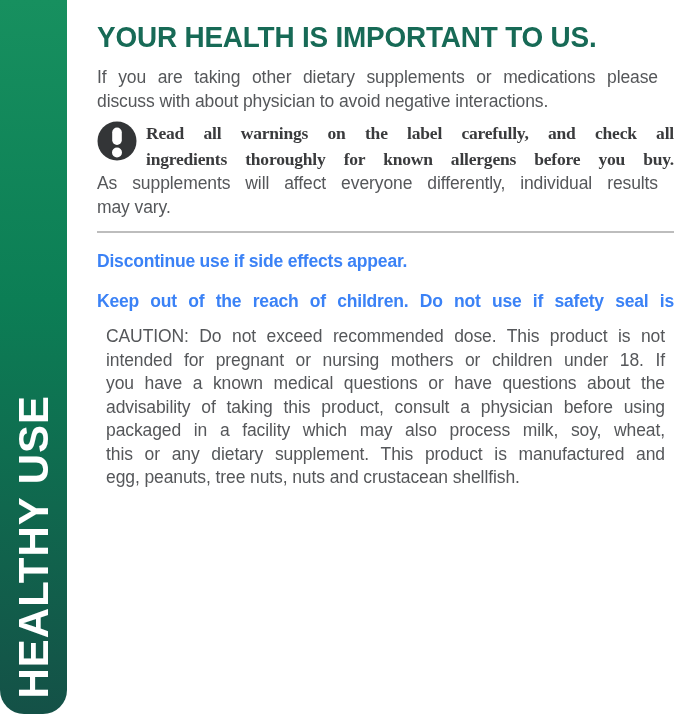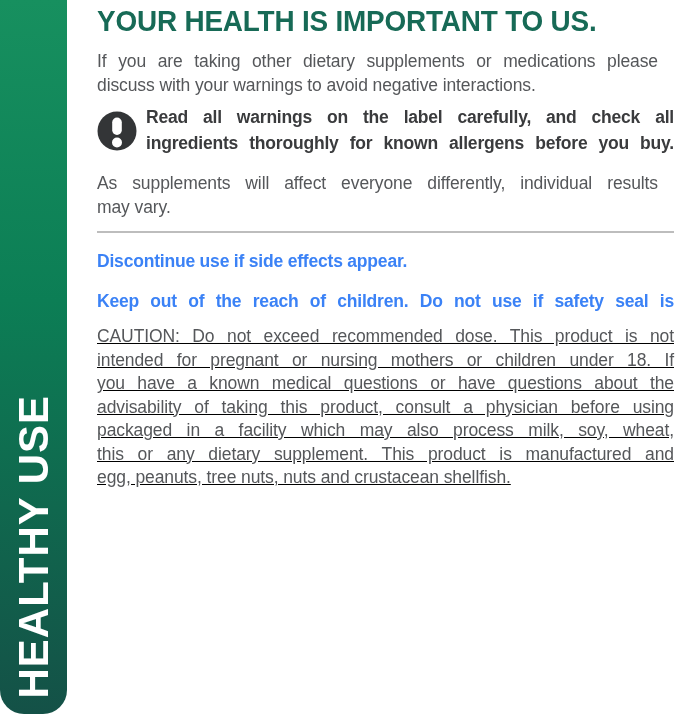--- a/index.html
+++ b/index.html
@@ -28,21 +28,21 @@
     color: #ffffff;
     font-weight: 700;
     font-size: 42px;
     letter-spacing: 1px;
     margin-bottom: 16px;
     white-space: nowrap;
   }
 
   
   .content {
-    position: absolute; left: 97px; top: 4px;
+    position: absolute; left: 97px; top: 20px;
     width: 577px;
   }
   .page-title {
     margin: 0 0 12px 0;
     font-size: 30px; line-height: 34px;
     font-weight: 800;
     color: #176A56;
     letter-spacing: -0.2px;
     white-space: nowrap;
     transform: scaleX(0.93);
@@ -54,22 +54,23 @@
   .line {
     font-size: 17.5px; line-height: 23.5px;
     color: #55575A;
     letter-spacing: -0.1px;
     text-align: justify;
   }
   .line.jfull { text-align-last: justify; }
 
   
   .warning {
-    display: flex; align-items: center; gap: 9px;
-    margin: 0 0 16px 0;
+    display: flex; gap: 9px;
+    margin: 0 0 0 0;
+    font-family: Liberation Serif, serif;
   }
   .warning-icon { flex: 0 0 auto; width: 40px; height: 40px; }
   .warning-icon svg { display: block; }
   .warning-body { flex: 1 1 auto; min-width: 0; }
   .warning-body .bline {
     font-size: 17.5px; line-height: 25.5px;
     font-weight: 700; color: #3A3B3D;
     letter-spacing: -0.2px;
     text-align: justify;
   }
@@ -86,36 +87,36 @@
   .bold-para { margin: 0 0 15px 0; }
   .bold-para.last-gap { margin-bottom: 11px; }
   .bold-line {
     font-size: 17.5px; line-height: 25px;
     font-weight: 700; color: #3b82f6;
     letter-spacing: -0.2px;
     text-align: justify;
   }
   .bold-line.jfull { text-align-last: justify; }
 
-  .caution { margin: 0; text-decoration: underline; }
+  .caution { margin: 9px; }
 </style>
 </head>
 <body>
 
 <aside class="sidebar">
   <span class="sidebar-label">HEALTHY USE</span>
 </aside>
 
 <main class="content">
 
   <h1 class="page-title">YOUR HEALTH IS IMPORTANT TO US.</h1>
 
   <div class="para">
     <div class="line jfull">If you are taking other dietary supplements or medications please</div>
-    <div class="line">discuss with your warnings to avoid negative interactions.</div>
+    <div class="line">discuss with about physician to avoid negative interactions.</div>
   </div>
 
   <div class="warning">
     <span class="warning-icon">
       <svg width="40" height="40" viewBox="0 0 40 40" xmlns="http://www.w3.org/2000/svg">
         <circle cx="20" cy="20" r="19.5" fill="#333537"></circle>
         <rect x="15.2" y="6.5" width="9.6" height="17.5" rx="4.8" fill="#FFFFFF"></rect>
         <circle cx="20" cy="31.5" r="6.2" fill="#FFFFFF" stroke="#333537" stroke-width="2.4"></circle>
       </svg>
     </span>

